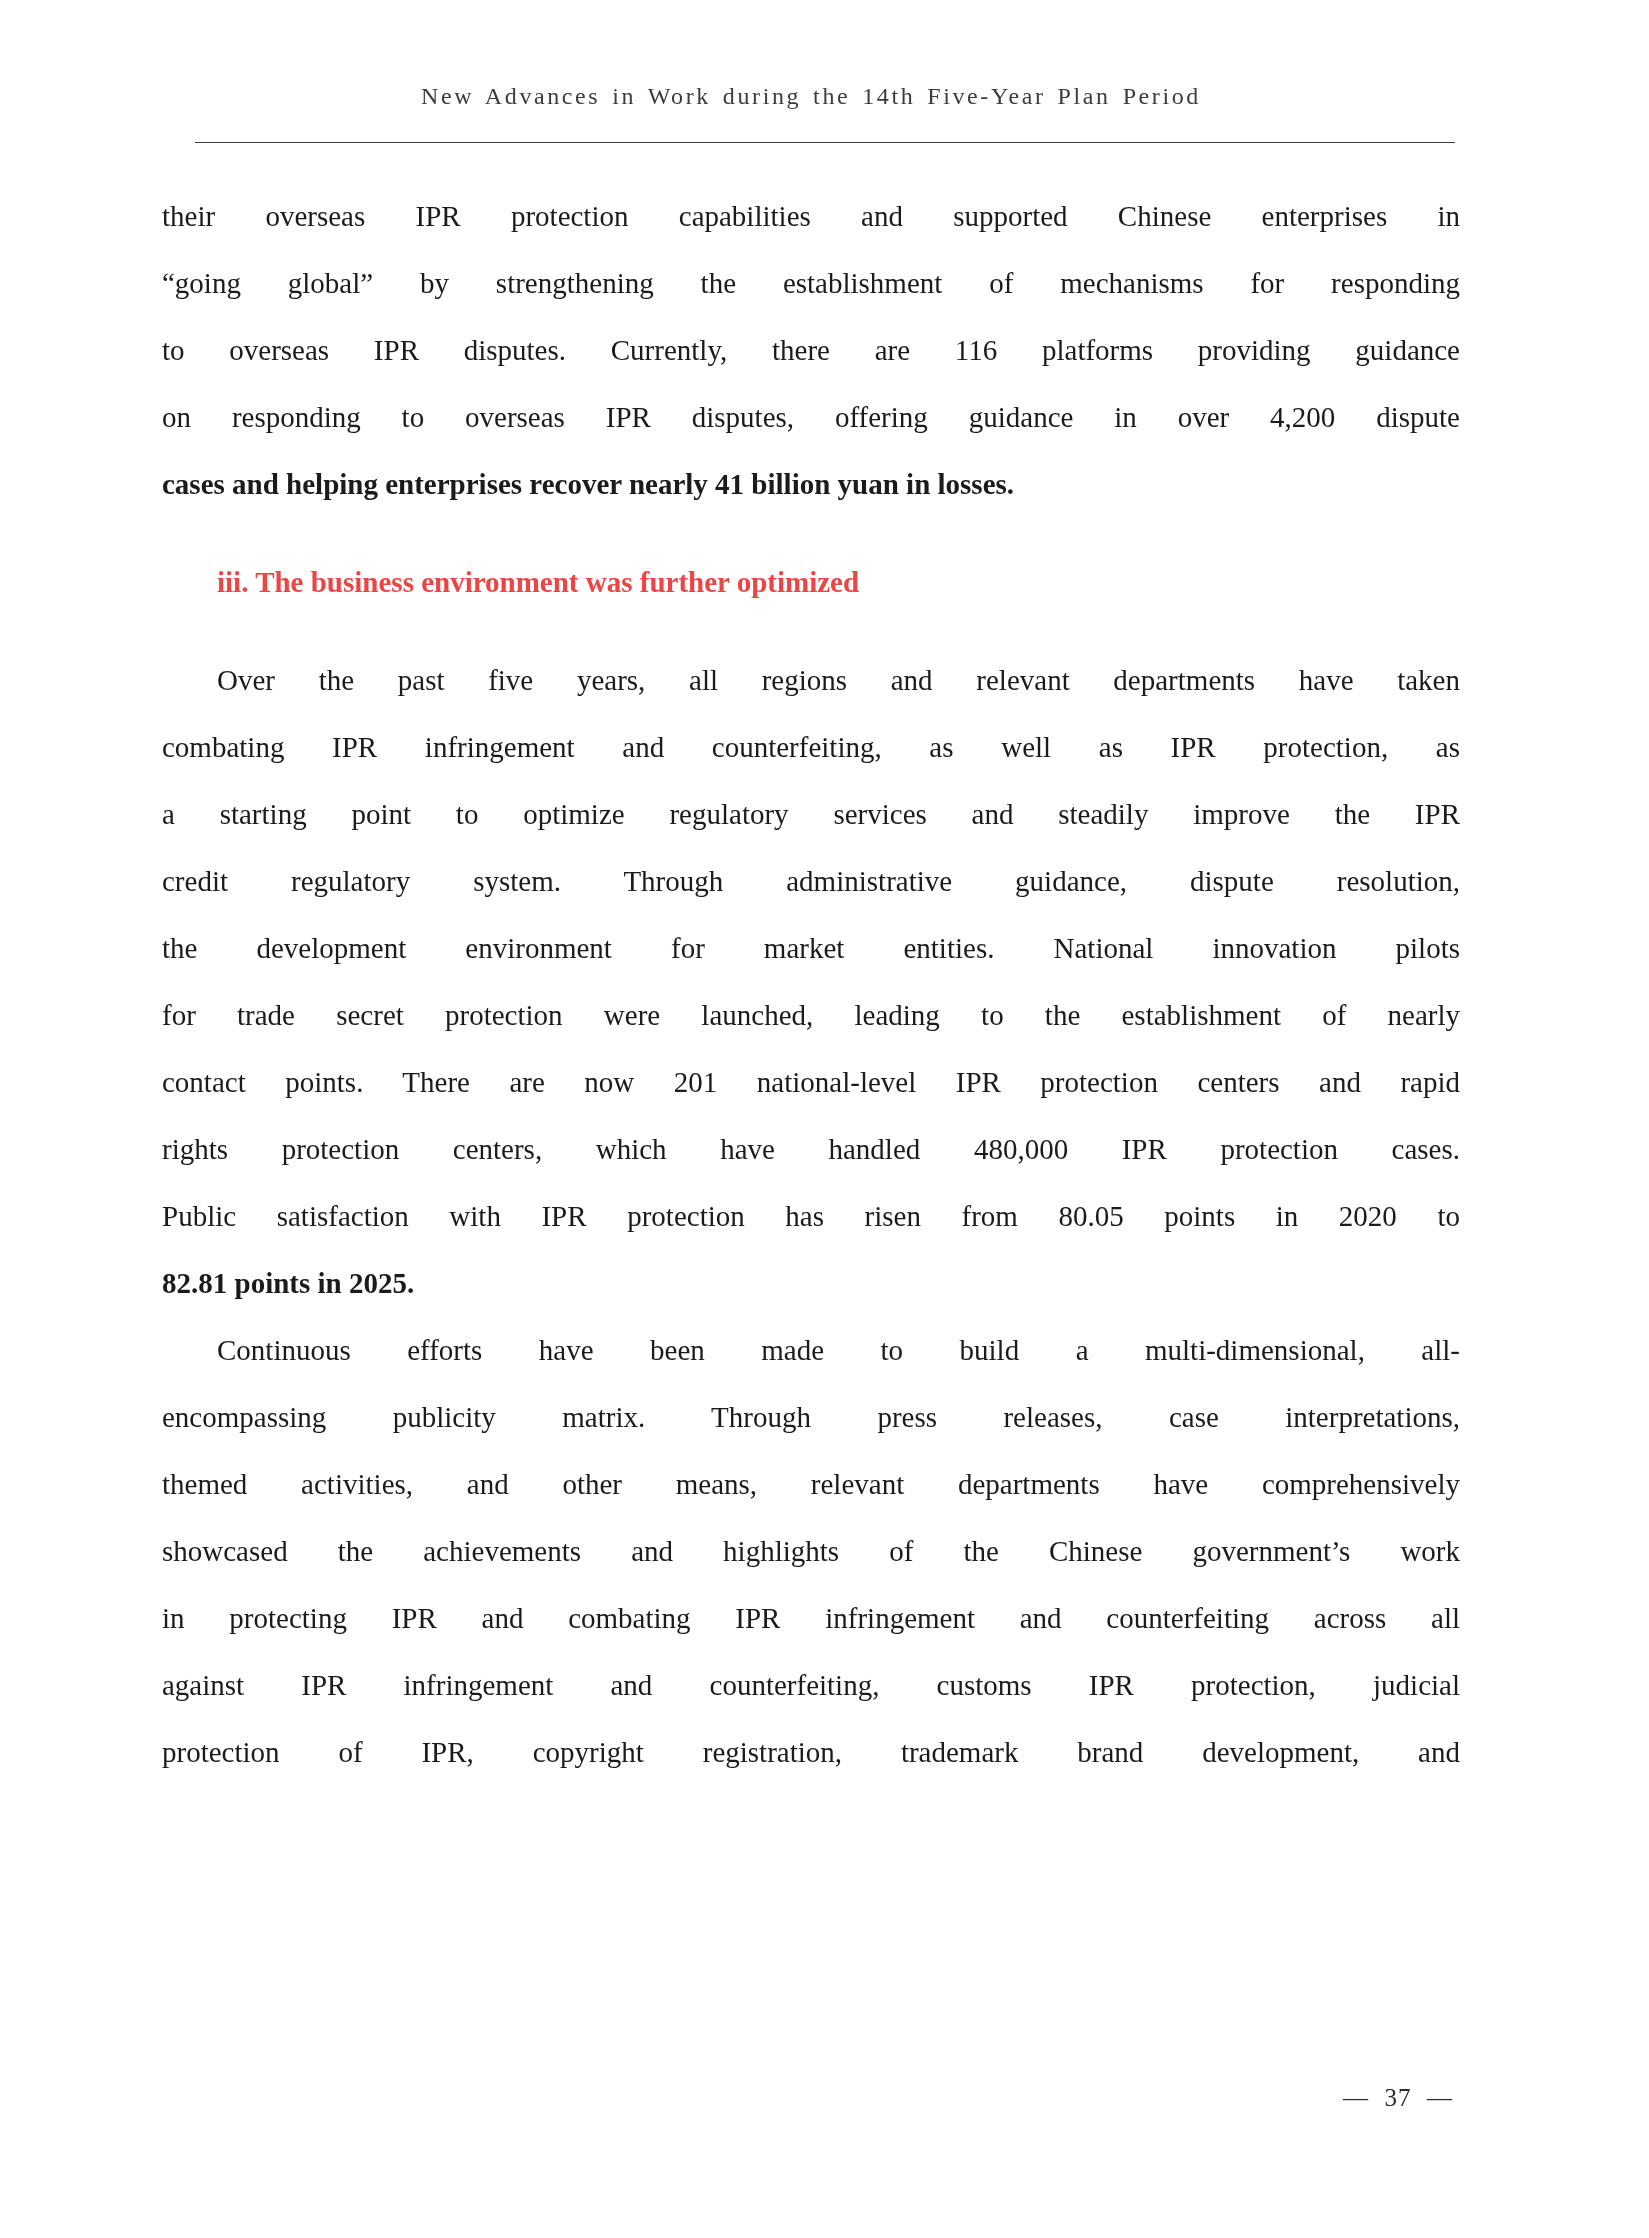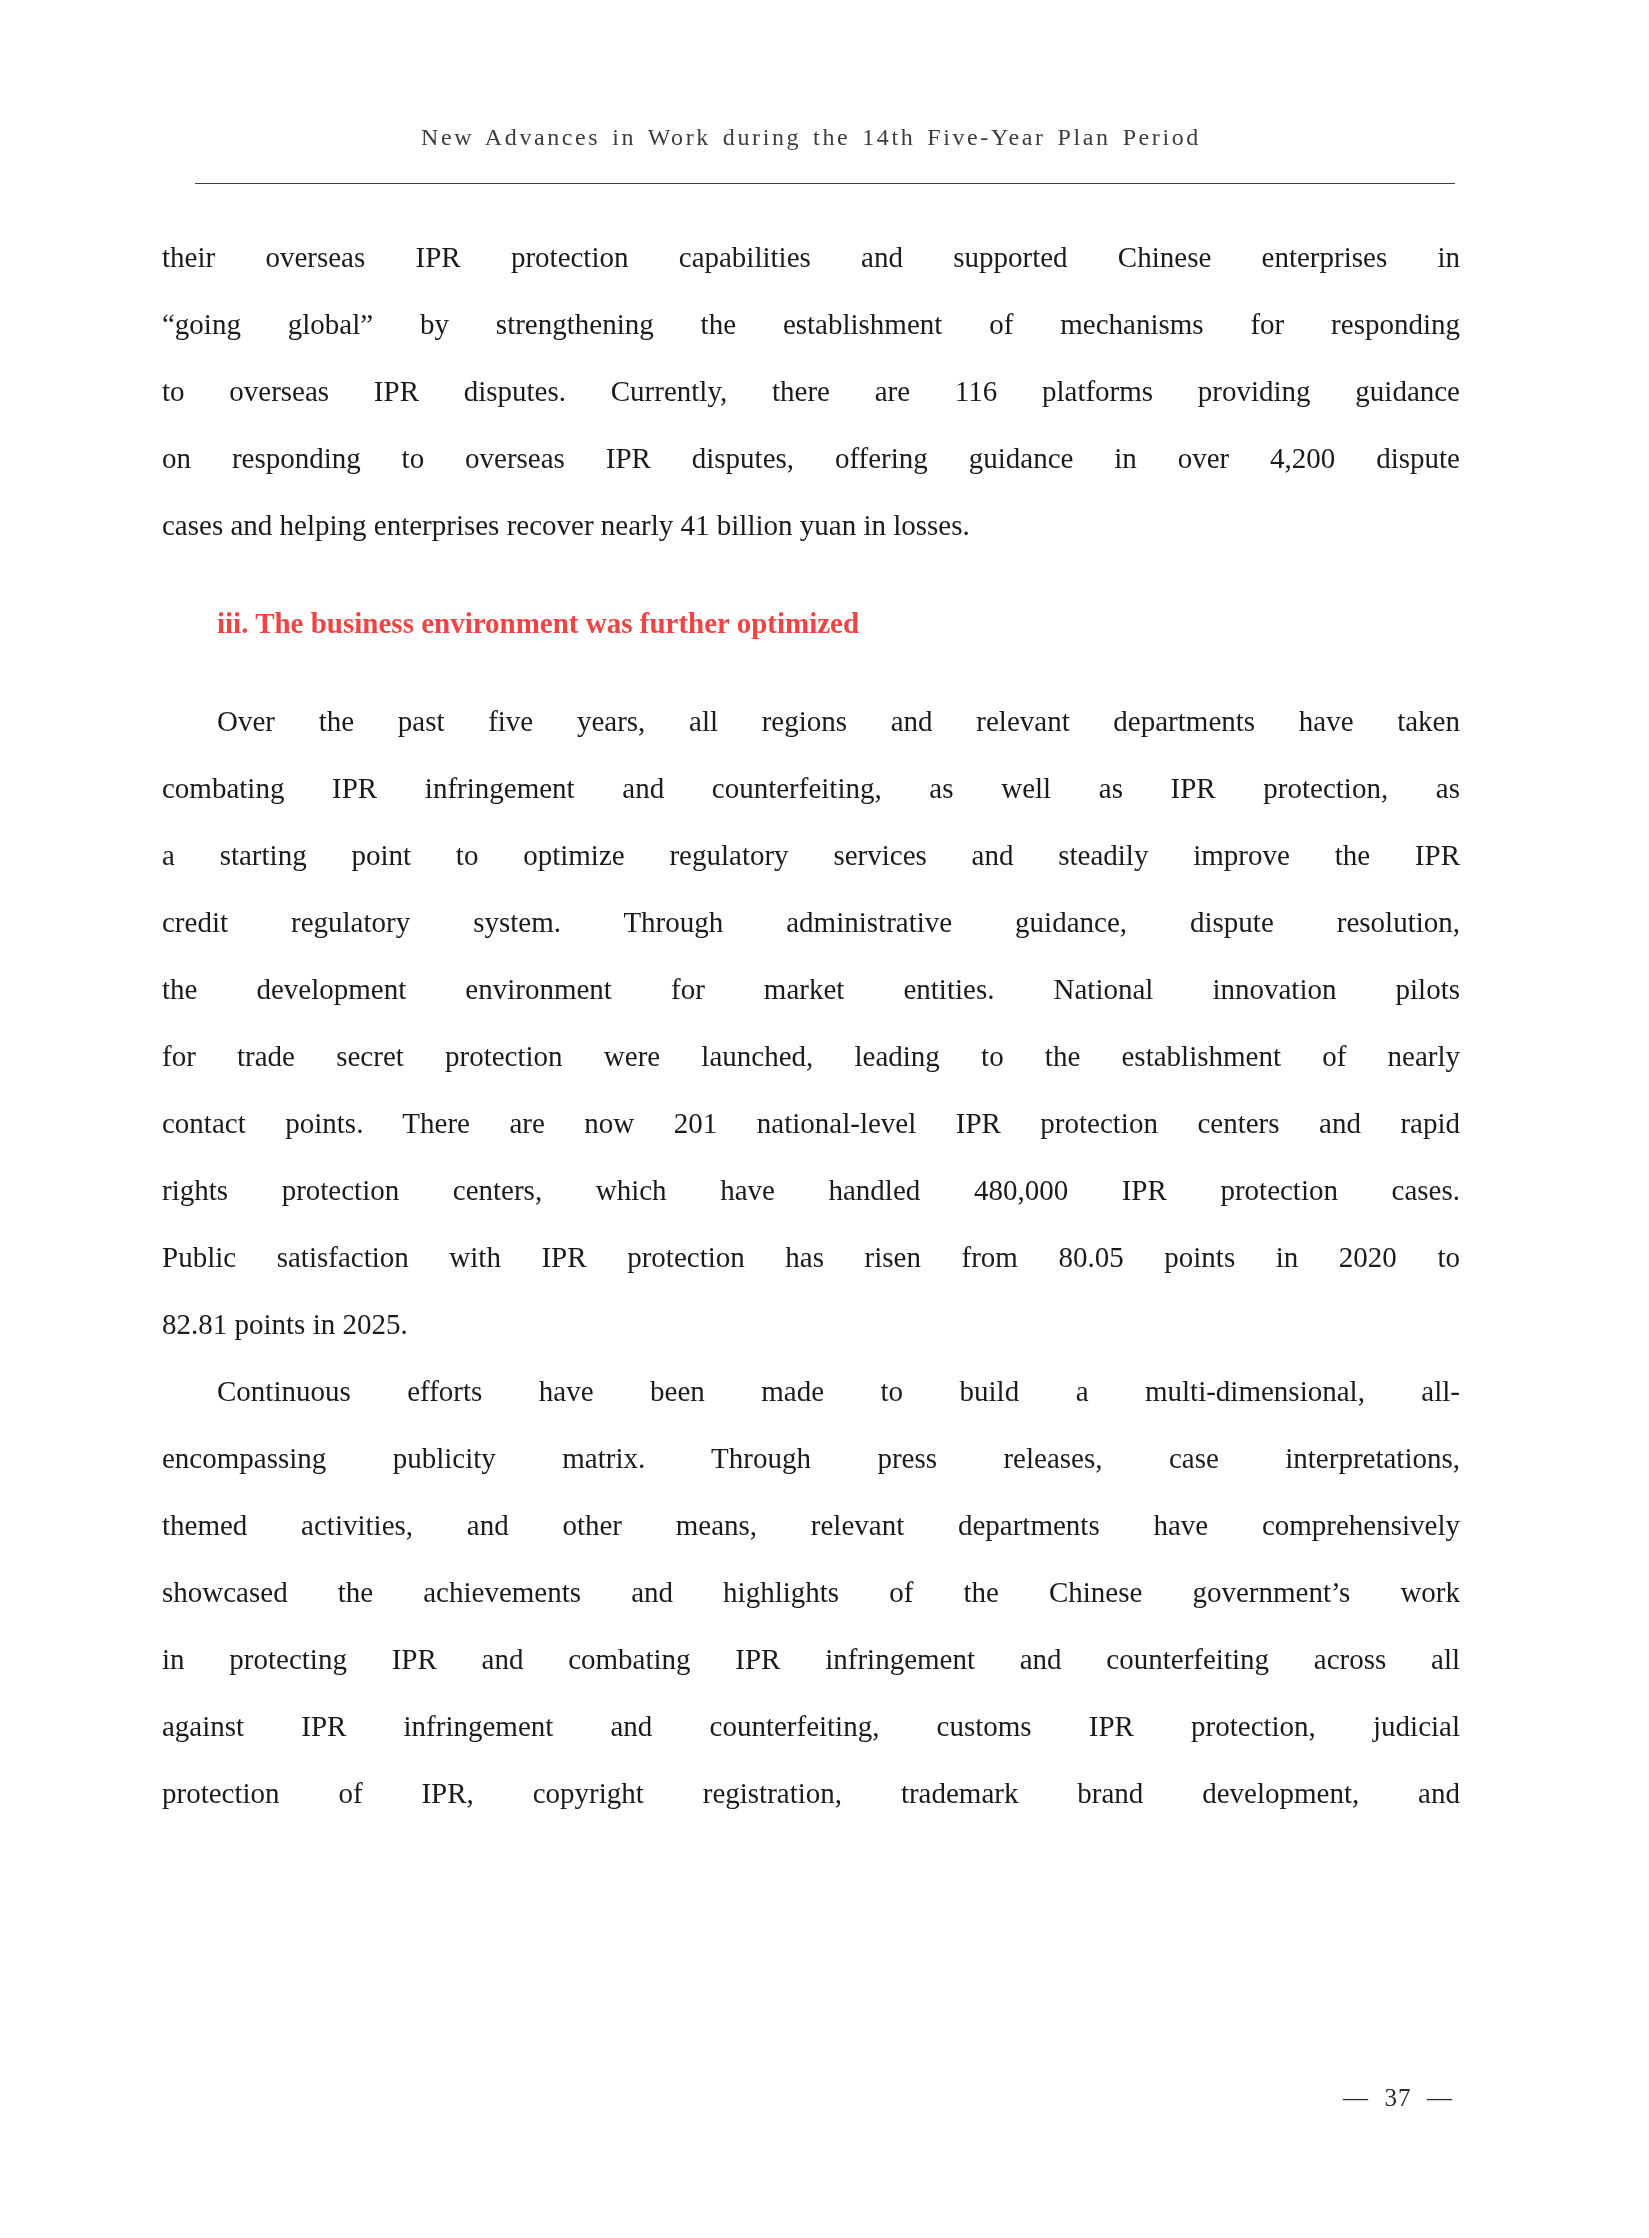--- a/index.html
+++ b/index.html
@@ -14,21 +14,21 @@
     margin: 0 auto;
     background: #ffffff;
     font-family: "Liberation Serif", "DejaVu Serif", serif;
     overflow: hidden;
   }
   .content {
     margin-left: 162px;
     margin-right: 189px;
   }
   .running-header {
-    padding-top: 120px;
+    padding-top: 79px;
   }
   .header-title {
     text-align: center;
     font-size: 24px;
     line-height: 34px;
     letter-spacing: 2.6px;
     word-spacing: 3.4px;
     color: #3c3c3c;
   }
   .header-rule {
@@ -43,20 +43,21 @@
     font-size: 29px;
     line-height: 67px;
     color: #1b1b1b;
   }
   .line {
     text-align: justify;
     text-align-last: justify;
   }
   .line.end {
     text-align-last: left;
+    font-weight: bold;
   }
   .line.indent {
     text-indent: 55px;
   }
   .section-heading {
     margin: 31px 0;
     padding-left: 55px;
     font-weight: 700;
     font-size: 29px;
     line-height: 67px;

